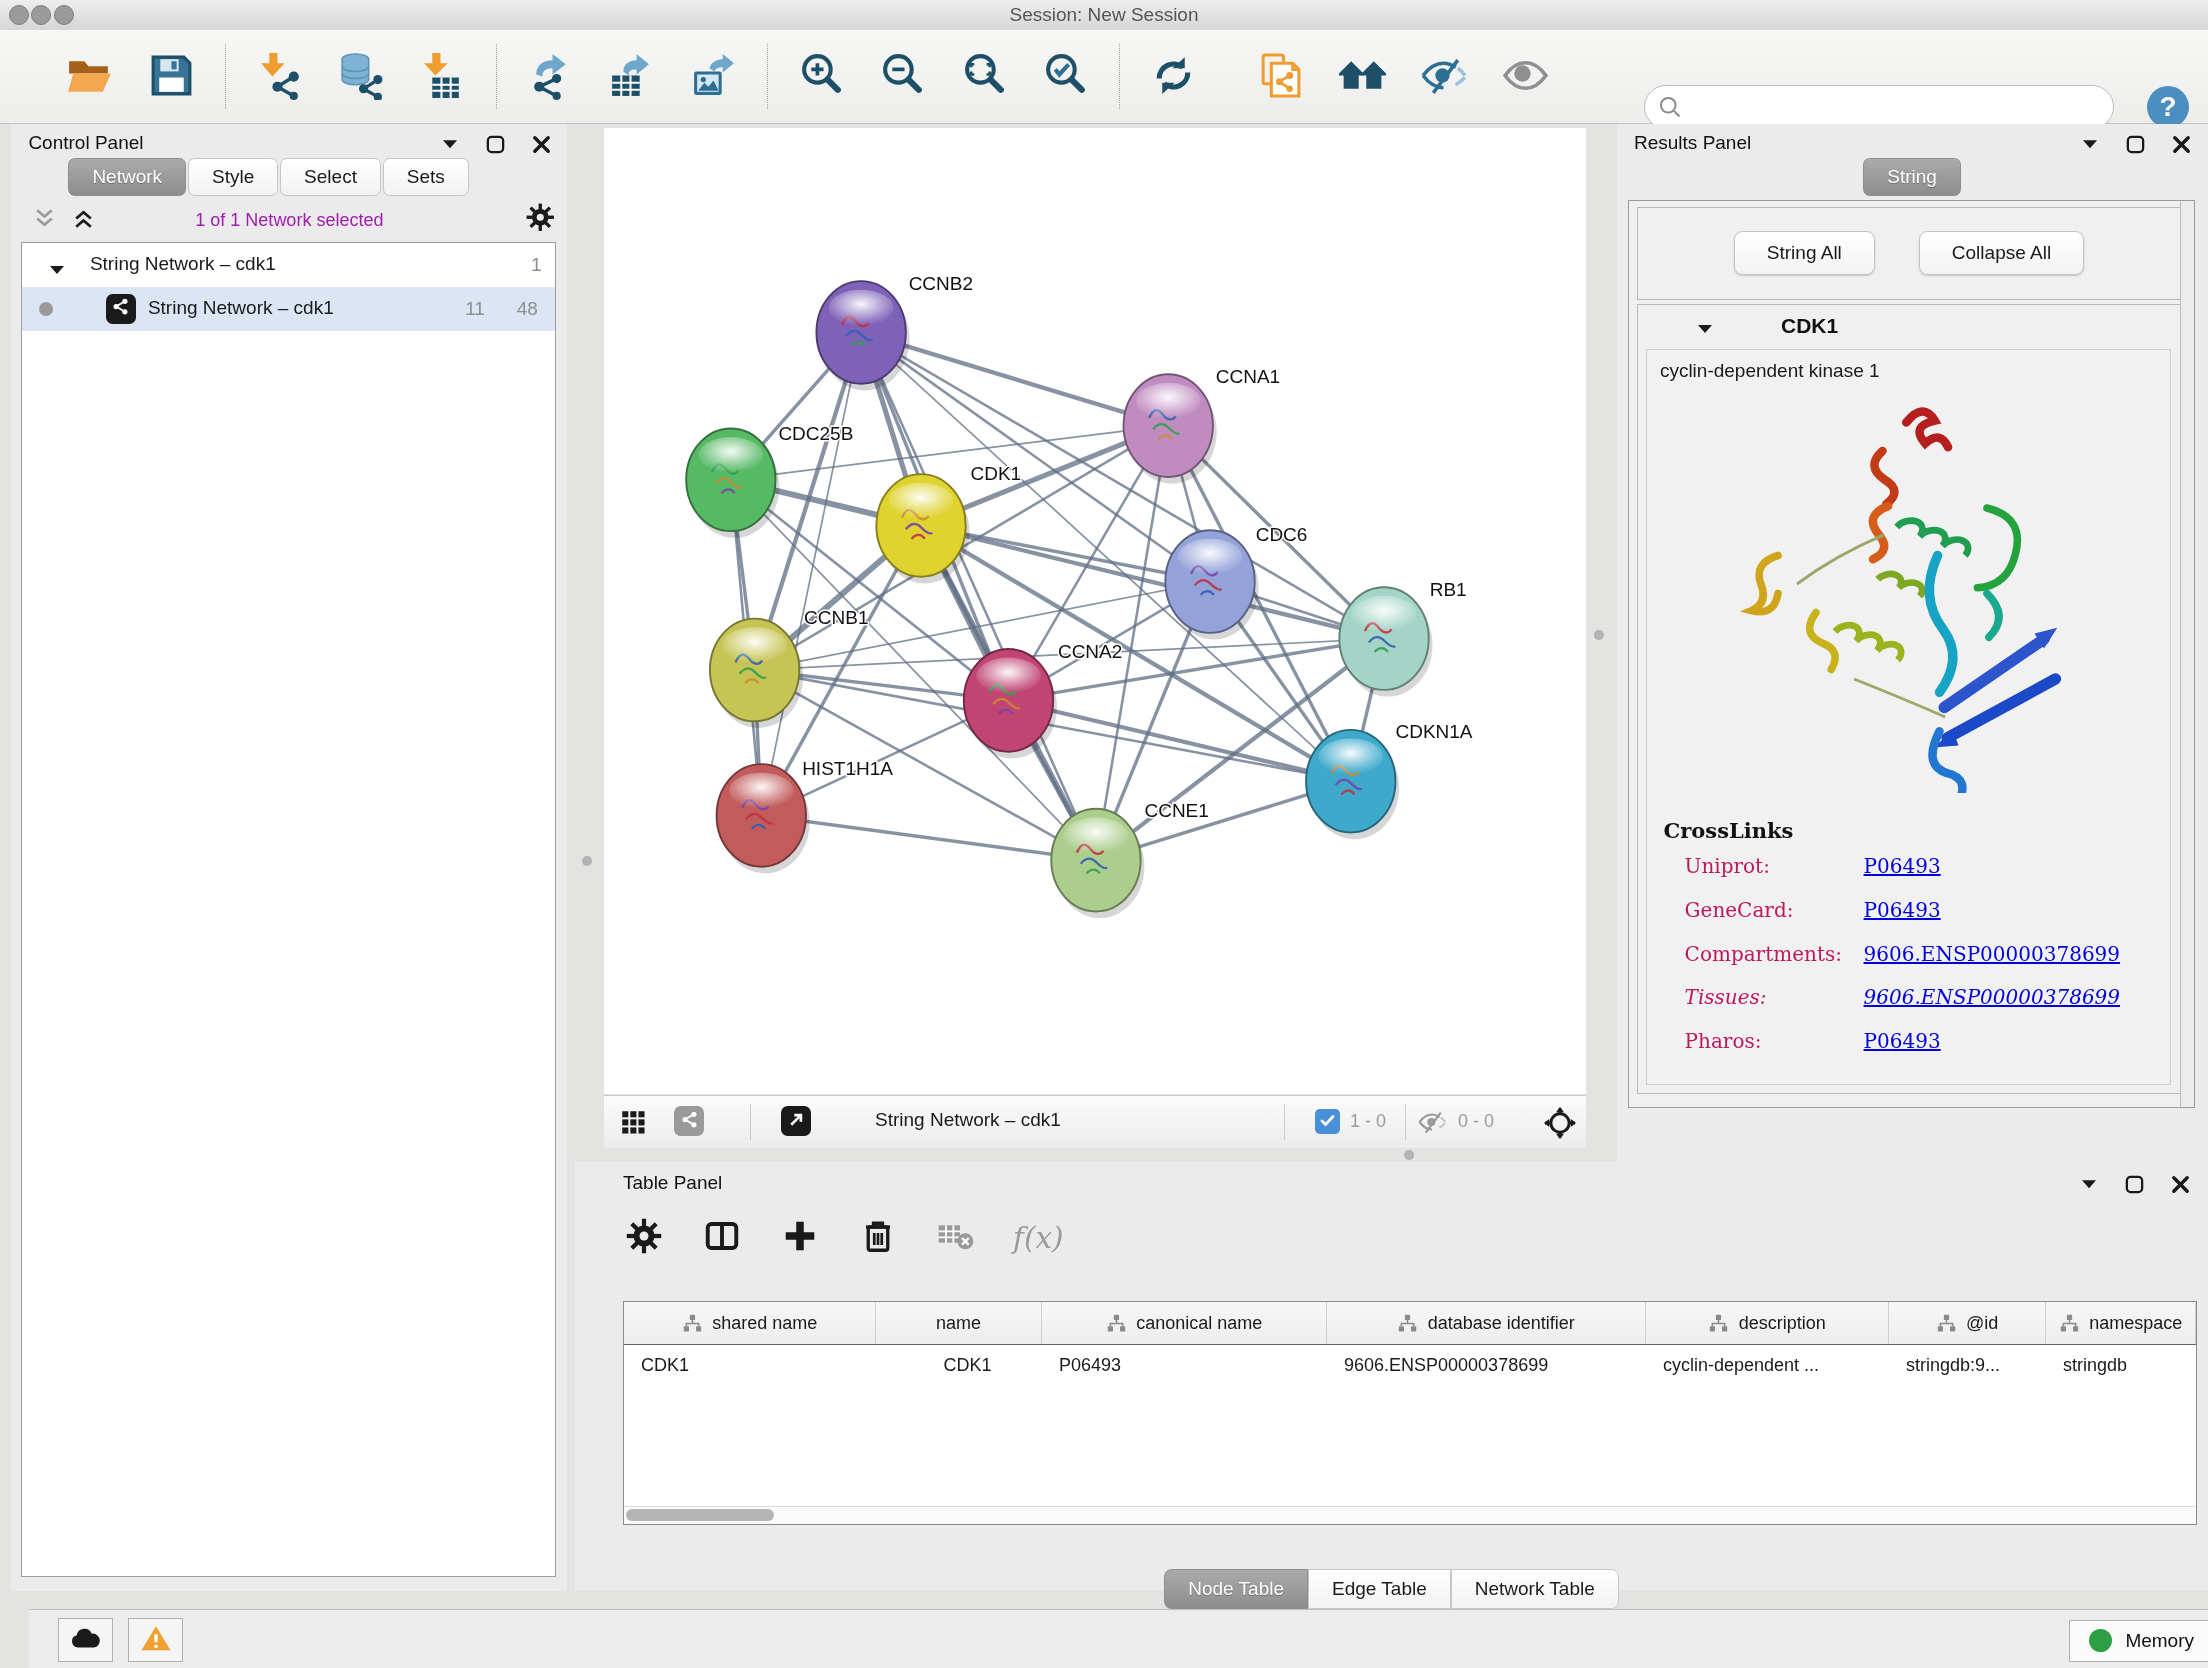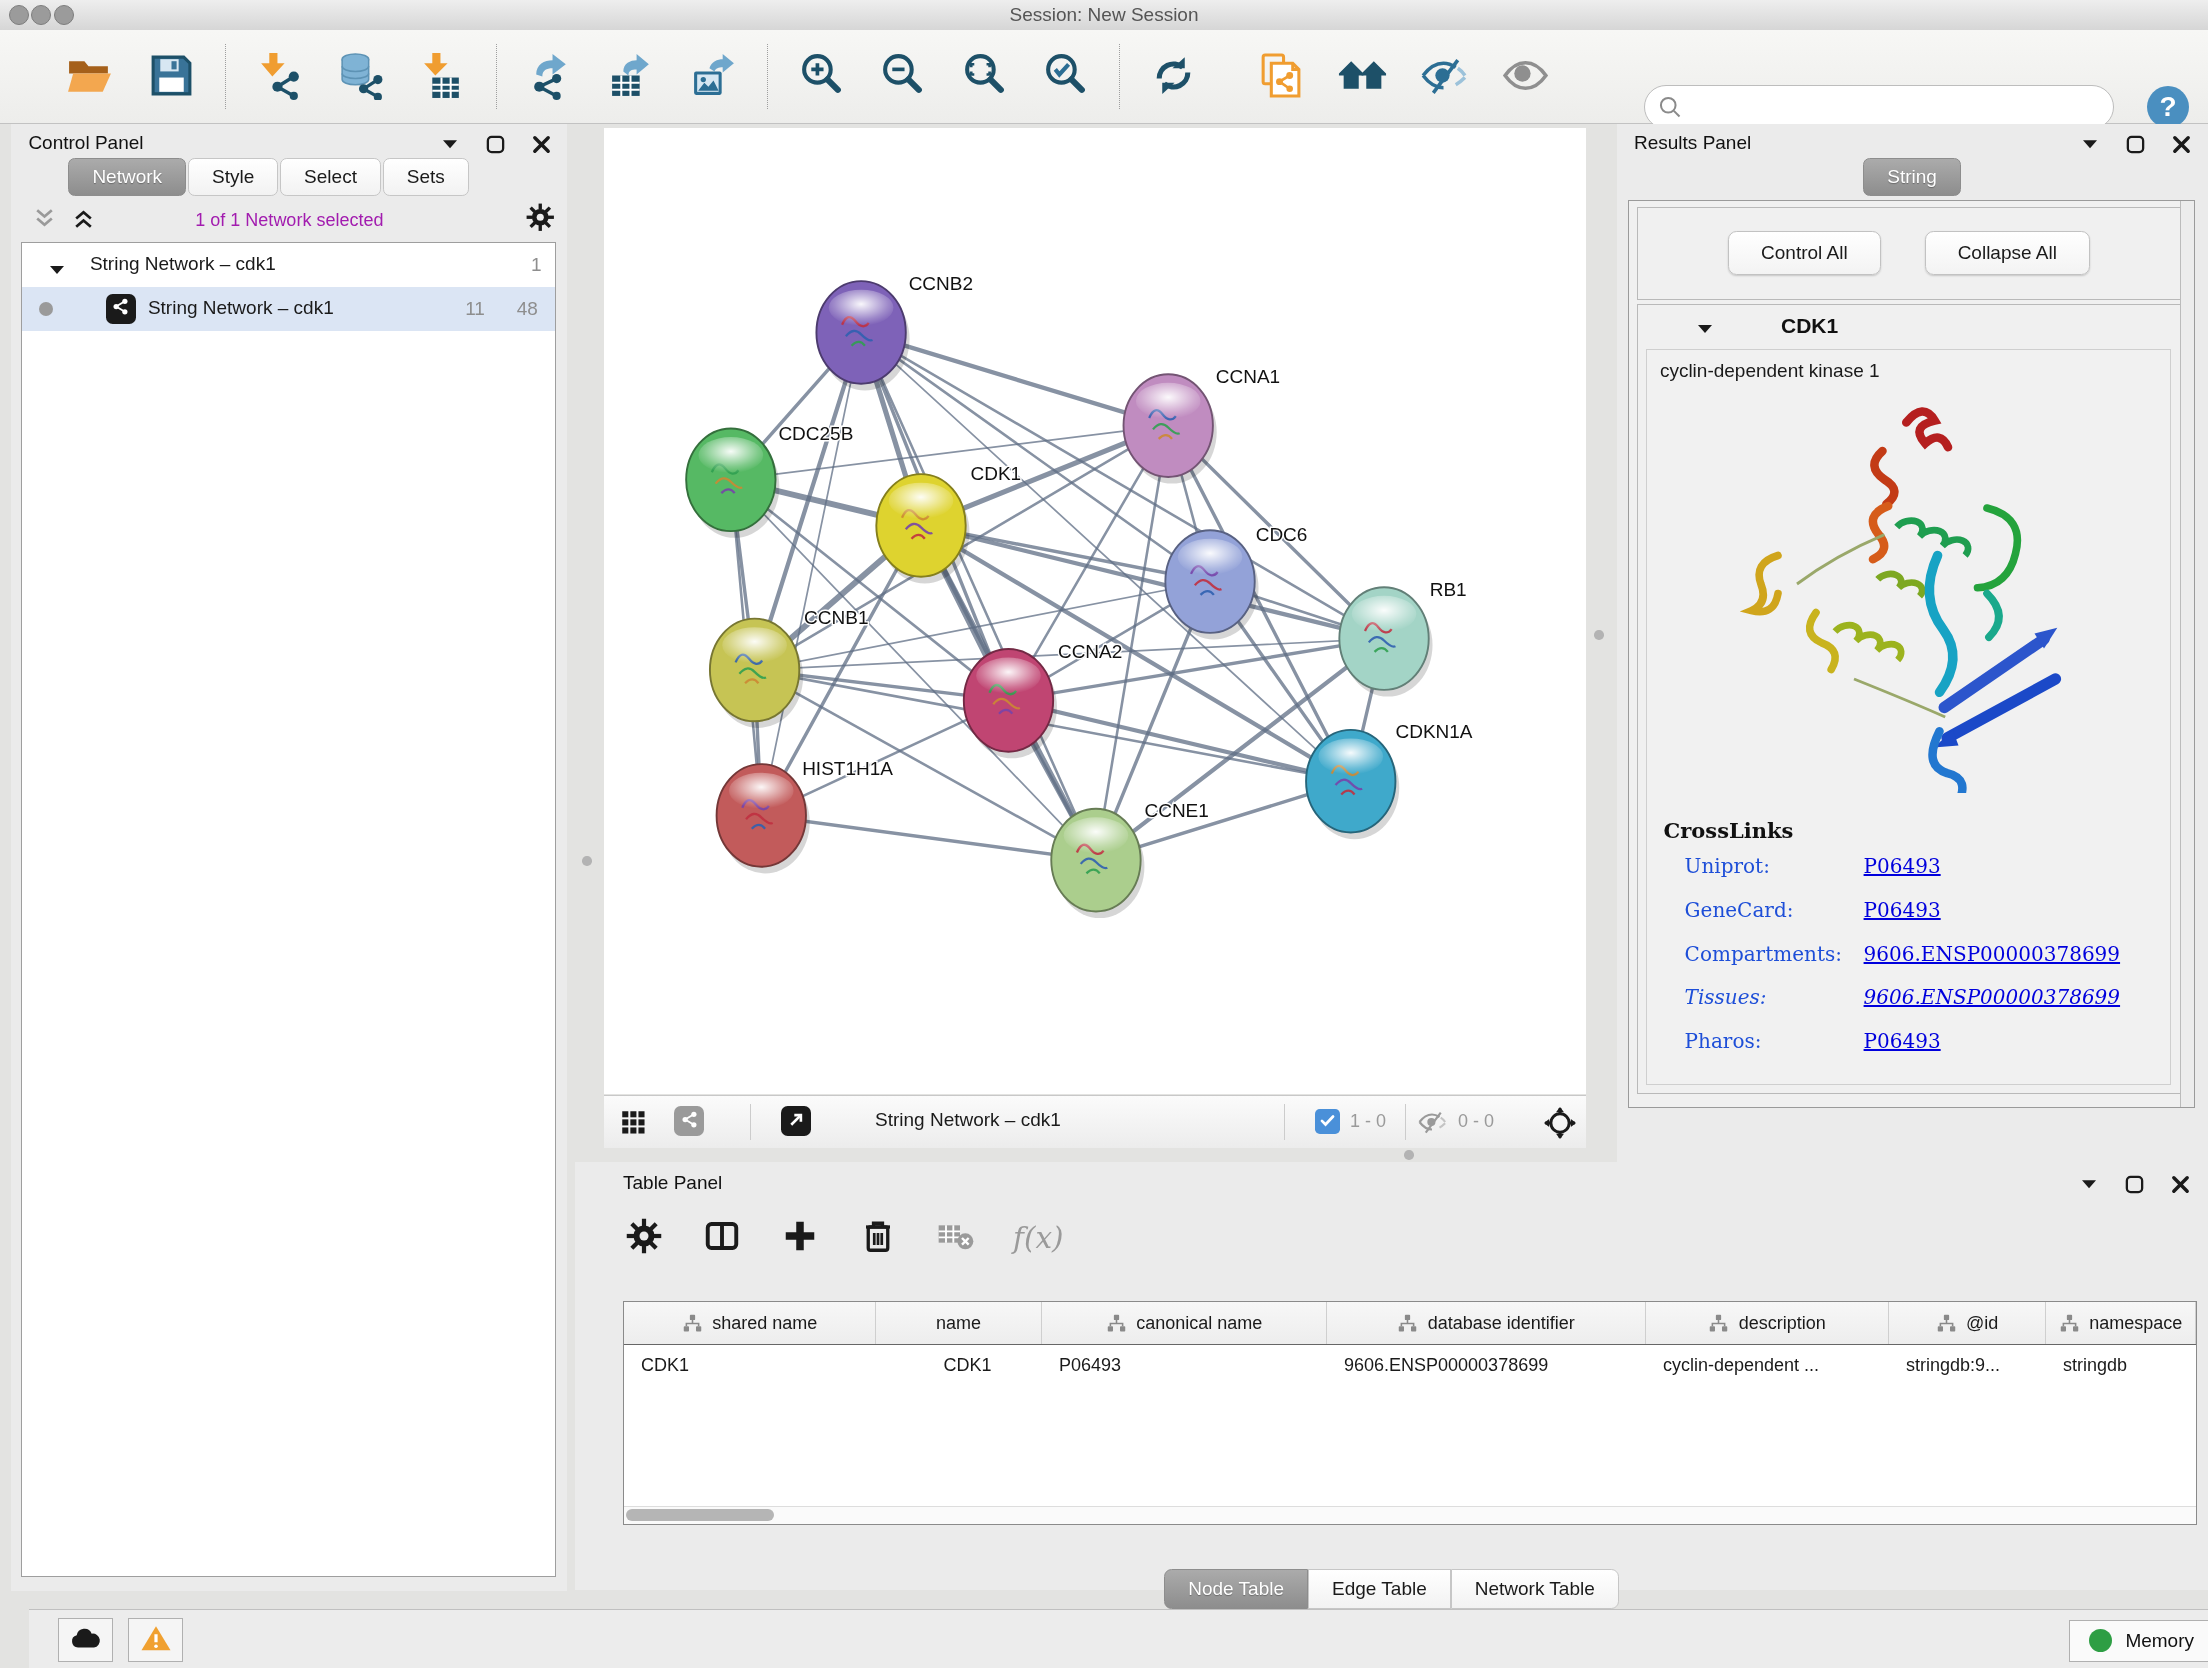--- a/index.html
+++ b/index.html
@@ -79,21 +79,21 @@
   .rp-btn{height:44px;padding:0 32px;background:linear-gradient(#ffffff,#f3f3f3);border:1px solid #c2c2c2;border-radius:8.6px;font-size:19px;color:#1a1a1a;font-family:"Liberation Sans",sans-serif;box-shadow:0 1px 1.9px rgba(0,0,0,.18);}
   #rp-entry{position:absolute;left:7.6px;top:103px;width:542px;height:788px;border:1.9px solid #b9b9b9;}
   #rp-entry-head{position:absolute;left:0;top:0;width:100%;height:44px;}
   #rp-entry-head .tri{position:absolute;left:59px;top:16px;width:16px;height:12.4px;}
   #rp-gene{position:absolute;left:143px;top:8.6px;font-size:21px;font-weight:bold;color:#111;}
   #rp-inner{position:absolute;left:7.6px;top:44px;width:523px;height:734px;background:#f1f1f1;border:1px solid #cfcfcf;}
   #rp-desc{position:absolute;left:13.3px;top:9.5px;font-size:19px;color:#1a1a1a;}
   #protein-img{position:absolute;left:55px;top:44px;width:418px;height:399px;}
   #rp-xlinks-head{position:absolute;left:17px;top:468px;font-family:"DejaVu Serif",serif;font-weight:bold;font-size:21px;color:#111;}
   .xl-row{position:absolute;left:0;width:100%;height:44px;font-family:"DejaVu Serif",serif;font-size:20px;}
-  .xl-label{position:absolute;left:38px;top:0;color:#1d4ed8;}
+  .xl-label{position:absolute;left:38px;top:0;color:#be185d;}
   .xl-value{position:absolute;left:217px;top:0;color:#0000dd;text-decoration:underline;}
   
   #table-panel{position:absolute;left:575px;top:1162px;width:1633px;height:428px;background:#ebebeb;text-align:right;}
   #tp-title{left:48px;top:9.5px;}
   #tp-icons{right:15px;top:11.4px;}
   #tp-toolbar{position:absolute;left:48px;top:49px;height:53px;display:flex;align-items:center;gap:36px;}
   .tp-btn{width:42px;height:42px;display:flex;align-items:center;justify-content:center;background:none;border:none;padding:0;}
   .tp-btn svg{width:36px;height:36px;}
   .tp-btn.small svg{width:40px;height:32px;}
   #tp-fx{font-family:"DejaVu Serif",serif;font-style:italic;font-size:29.5px;color:#9a9a9a;}
@@ -624,21 +624,21 @@
           <span><svg viewBox="0 0 22 22">
               <path d="M4 4l14 14M18 4 4 18" stroke="#1a1a1a" stroke-width="3.6" stroke-linecap="round"></path>
             </svg></span>
         </button>
     </div>
     <div id="rp-tab">
         <div class="tab active">String</div>
       </div>
     <div id="rp-box">
       <div id="rp-buttons-box">
-        <button class="rp-btn">Control All</button>
+        <button class="rp-btn">String All</button>
         <button class="rp-btn">Collapse All</button>
       </div>
       <div id="rp-entry">
         <div id="rp-entry-head">
           <span class="tri"><svg viewBox="0 0 16 12">
                 <path d="M1 2h14l-7 8z" fill="#1a1a1a"></path>
               </svg></span>
           <span id="rp-gene">CDK1</span>
         </div>
         <div id="rp-inner">

